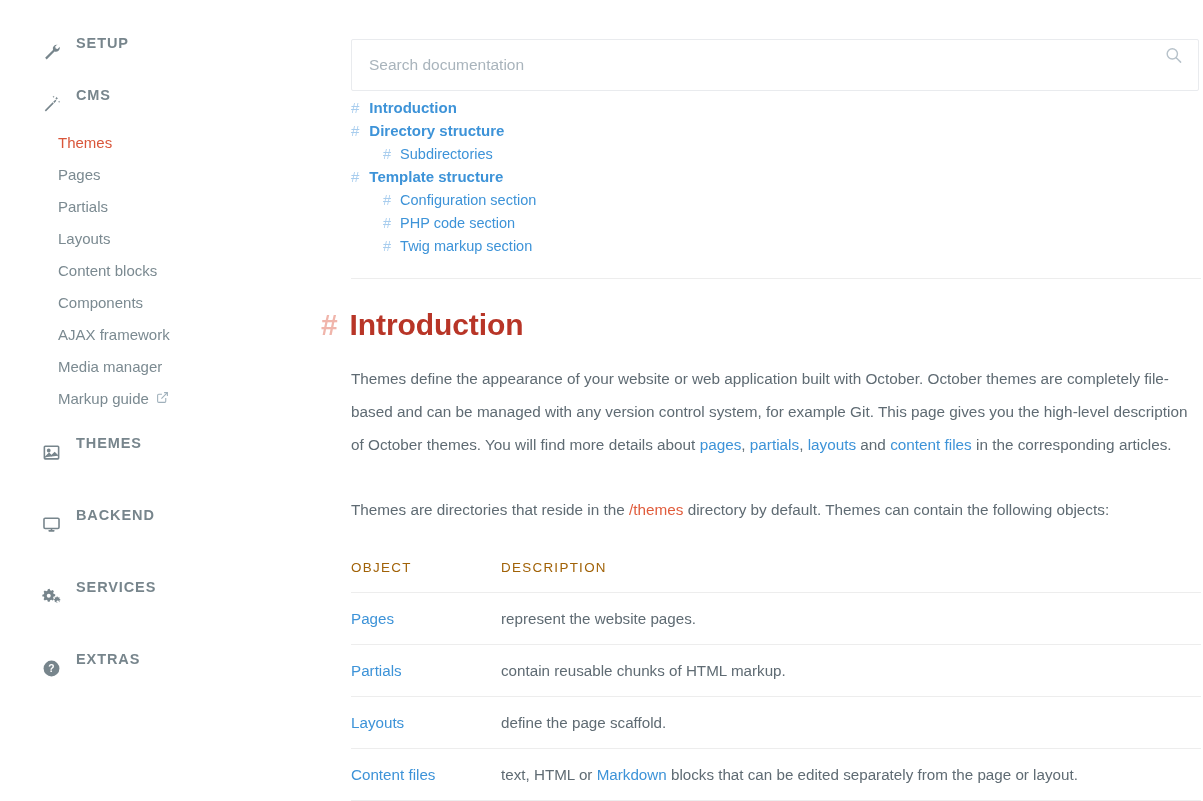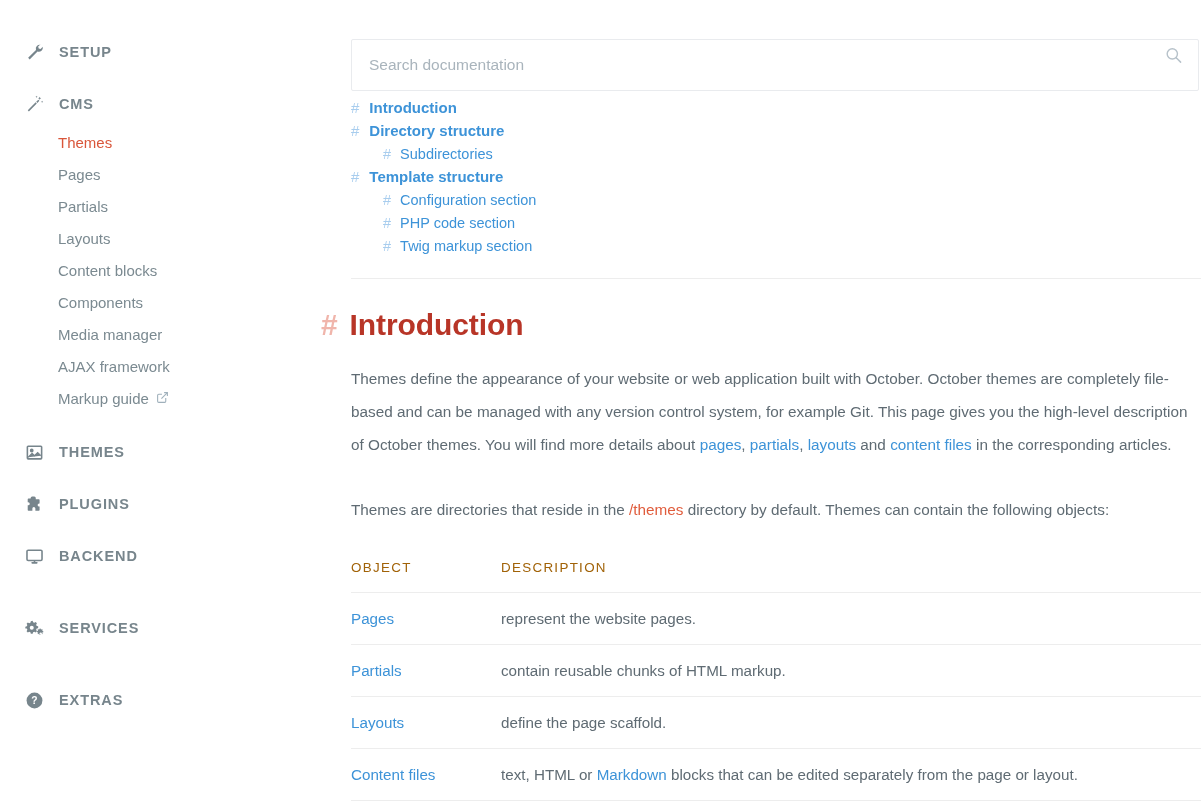--- a/index.html
+++ b/index.html
@@ -15,23 +15,22 @@
   
   .sidebar {
     width: 345px;
     flex: 0 0 345px;
     padding: 36px 0 0 0;
     background: #fff;
   }
   .nav-section { margin-bottom: 0; }
   .section-head {
     display: flex;
-    align-items: center;
     height: 32px;
-    padding-left: 25px;
+    padding-left: 42px;
     cursor: pointer;
   }
   .section-head .sec-icon {
     width: 26px;
     flex: 0 0 26px;
     display: flex;
     align-items: center;
     color: #77858c;
   }
   .section-head .sec-label {
@@ -222,24 +221,24 @@
         <li>
             <a href="#">Layouts</a>
           </li>
         <li>
             <a href="#">Content blocks</a>
           </li>
         <li>
             <a href="#">Components</a>
           </li>
         <li>
+            <a href="#">AJAX framework</a>
+          </li>
+        <li>
             <a href="#">Media manager</a>
-          </li>
-        <li>
-            <a href="#">AJAX framework</a>
           </li>
         <li>
           <a href="#">
             <span>Markup guide</span>
             <span class="ext-ico">
               <svg width="13" height="13" viewBox="0 0 24 24" fill="none" stroke="currentColor" stroke-width="2">
                 <path d="M18 13v6a2 2 0 0 1-2 2H5a2 2 0 0 1-2-2V8a2 2 0 0 1 2-2h6"></path>
                 <path d="M15 3h6v6"></path>
                   <path d="M10 14L21 3"></path>
               </svg>
@@ -257,30 +256,20 @@
             <rect x="3" y="4" width="18" height="16" rx="1"></rect>
             <circle cx="8.5" cy="9.5" r="1.4" fill="currentColor"></circle>
             <path d="M4 18l5-5 3 3 4-4 4 4" fill="currentColor" stroke="currentColor" stroke-width="1.5"></path>
           </svg>
         </span>
         <span class="sec-label">THEMES</span>
       </div>
     </div>
     <div class="gap-sec"></div>
 
-    <div class="nav-section">
-      <div class="section-head">
-        <span class="sec-icon">
-          <svg width="19" height="19" viewBox="0 0 24 24" fill="currentColor">
-            <path d="M9.5 2a2 2 0 0 0-2 2v.6H4.6a1 1 0 0 0-1 1v4.1h.7a2 2 0 1 1 0 4h-.7V20a1 1 0 0 0 1 1h5.2v-3.2a2 2 0 1 1 4 0V21h4.6a1 1 0 0 0 1-1v-4.6h-.6a2 2 0 1 1 0-4h.6V6.6a1 1 0 0 0-1-1h-4.1V4a2 2 0 0 0-2-2z" transform="scale(0.95)"></path>
-          </svg>
-        </span>
-        <span class="sec-label">PLUGINS</span>
-      </div>
-    </div>
     <div class="gap-sec"></div>
 
     <div class="nav-section">
       <div class="section-head">
         <span class="sec-icon">
           <svg width="19" height="19" viewBox="0 0 24 24" fill="none" stroke="currentColor" stroke-width="2">
             <rect x="2.5" y="4" width="19" height="13" rx="1.5"></rect>
             <path d="M9 20h6" stroke-linecap="round"></path>
             <path d="M12 17v3"></path>
           </svg>

